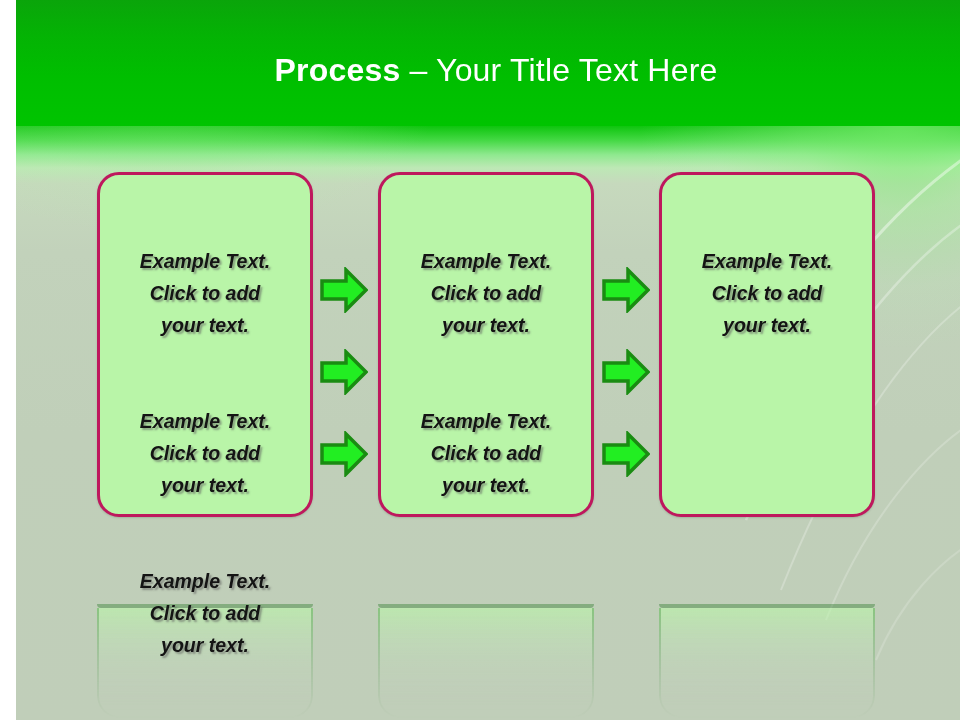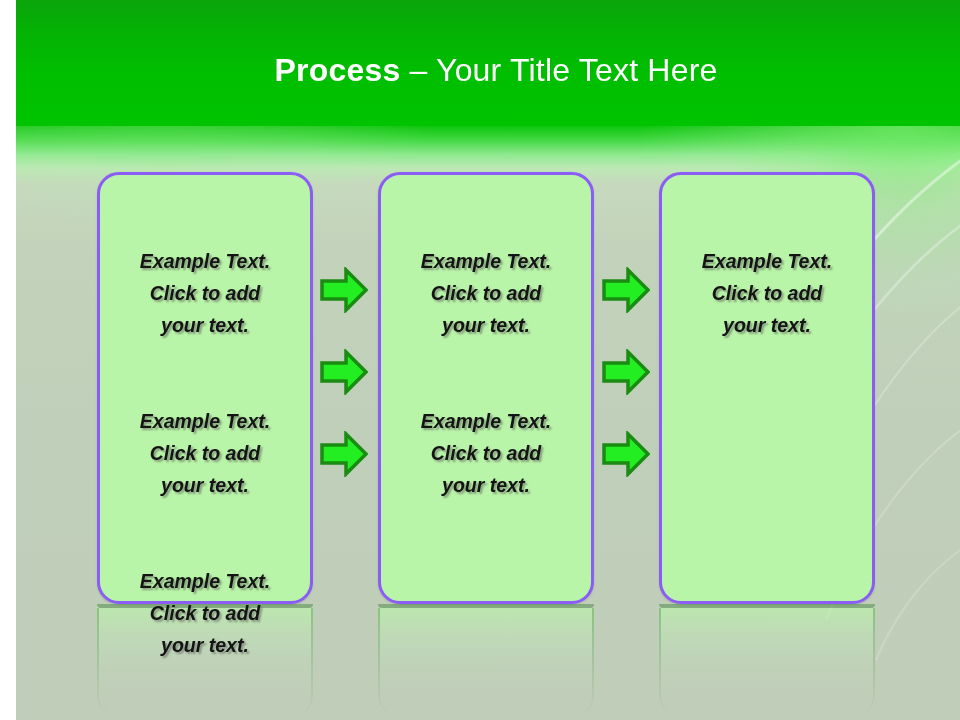--- a/index.html
+++ b/index.html
@@ -96,23 +96,23 @@
     white-space: nowrap;
   }
   .title .t-strong { font-weight: bold; }
   .title .t-rest   { font-weight: normal; }
 
   
   .box {
     position: absolute;
     top: 172px;
     width: 216px;
-    height: 432px;
+    height: 345px;
     box-sizing: border-box;
-    border: 3px solid #8b5cf6;
+    border: 3px solid #be185d;
     border-radius: 22px;
     background: #b9f5a8;
     box-shadow: 0 1px 2px rgba(60,90,60,0.22);
   }
   .box-1 { left: 81px; }
   .box-2 { left: 362px; }
   .box-3 { left: 643px; }
 
   .box-text {
     position: absolute;

